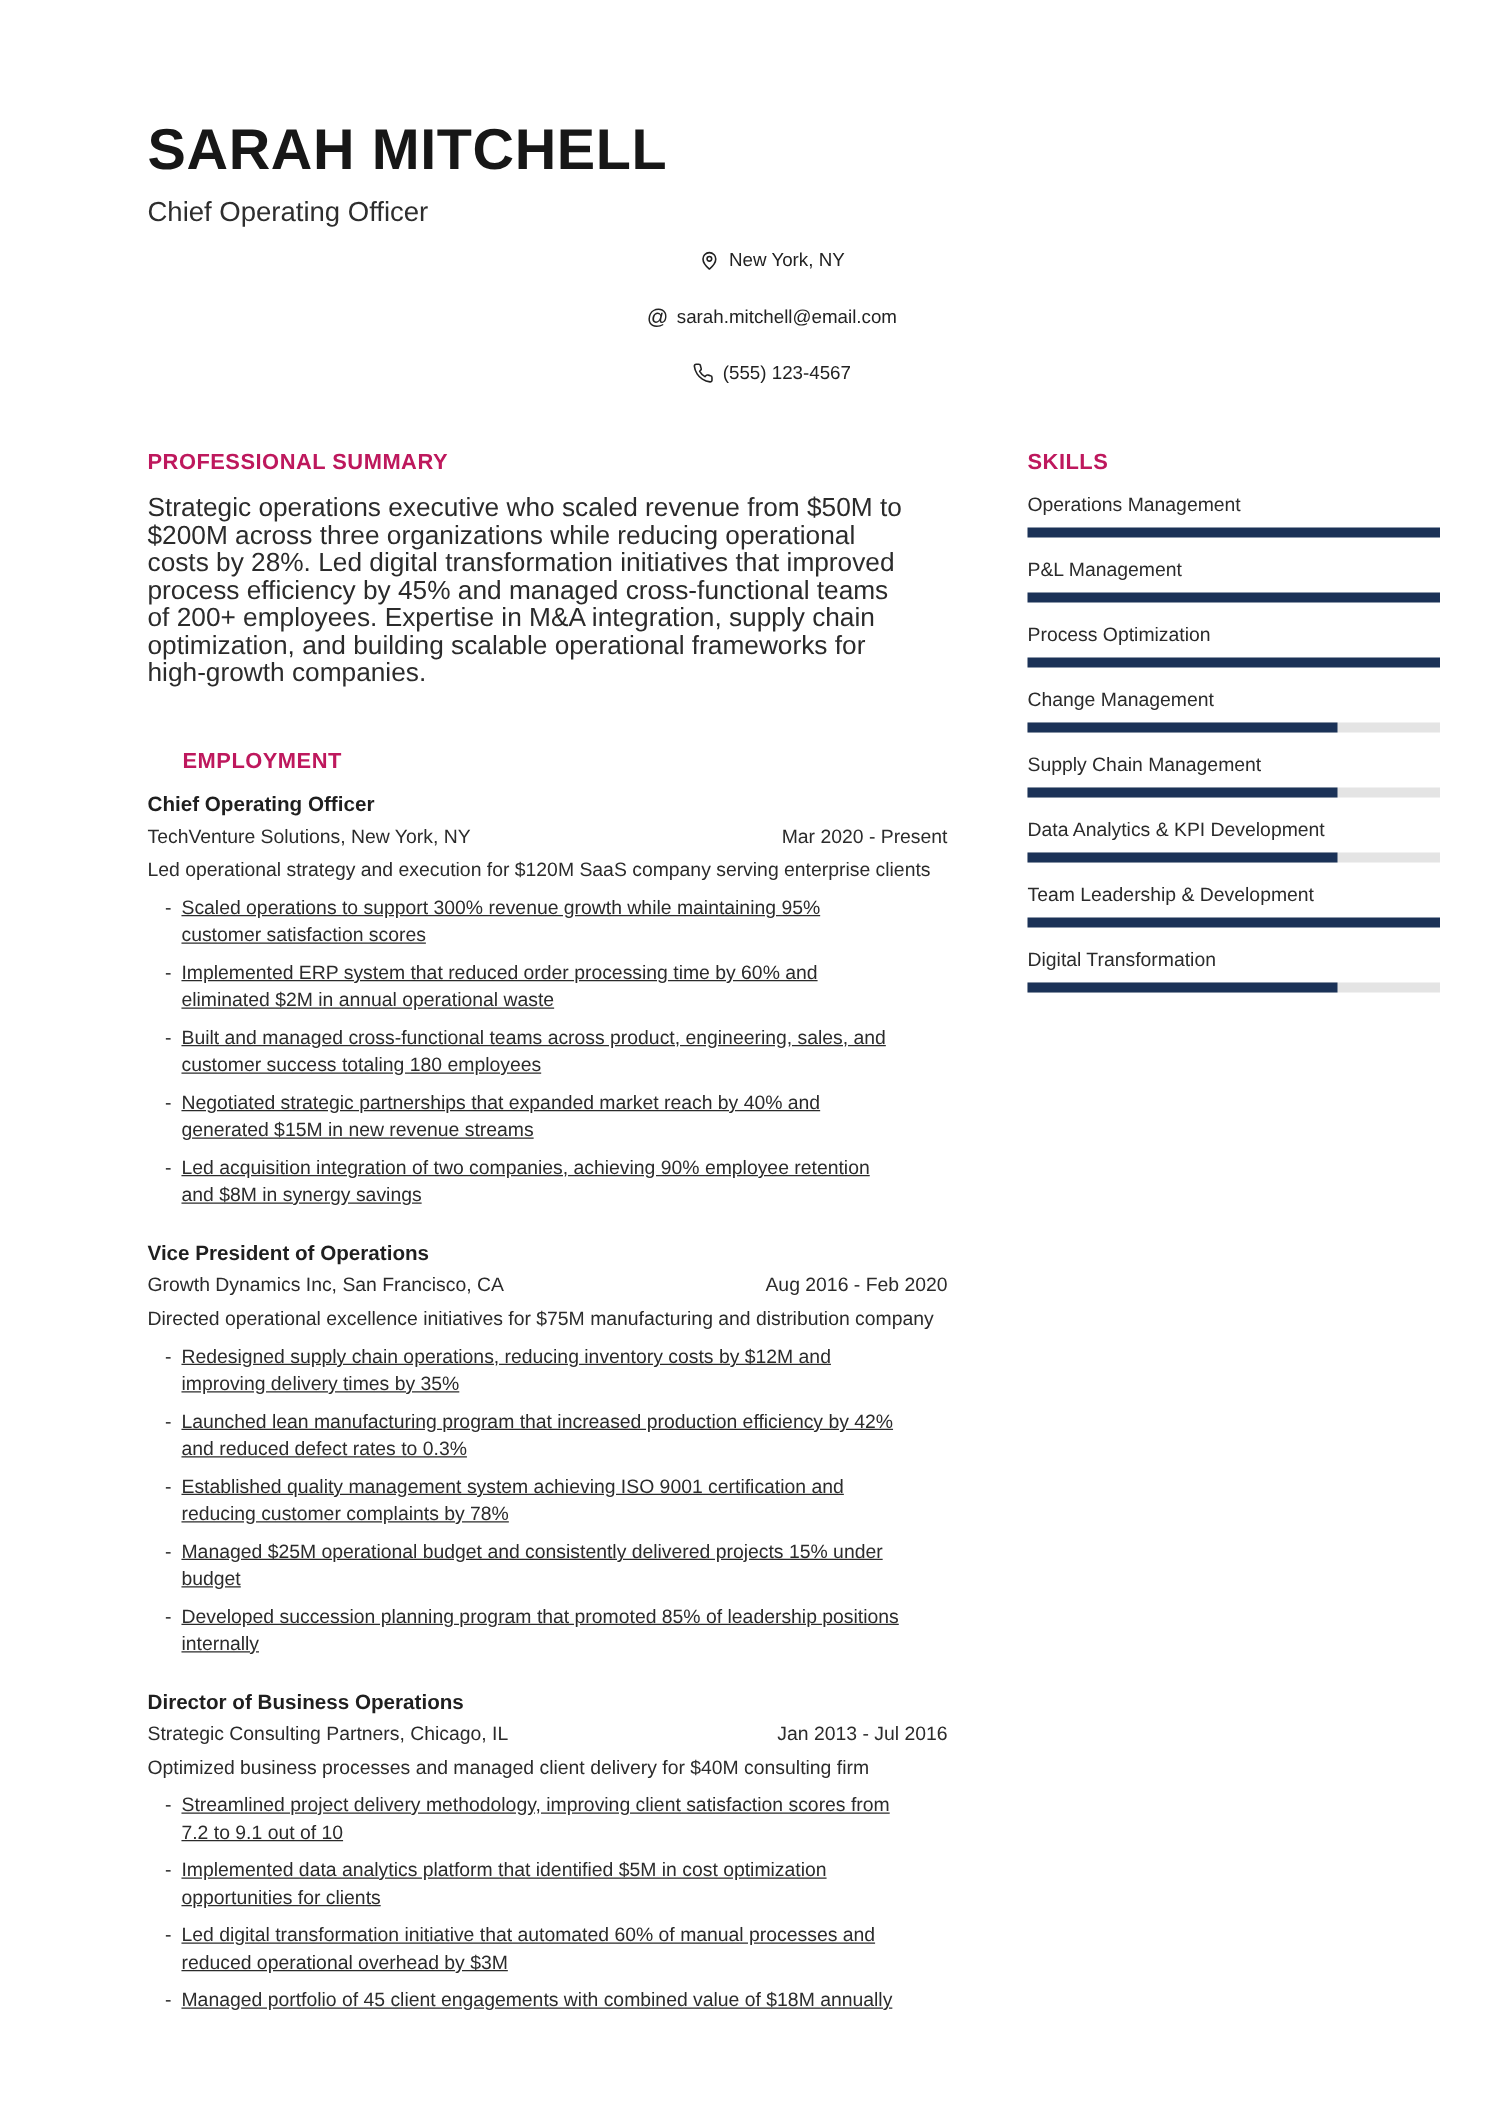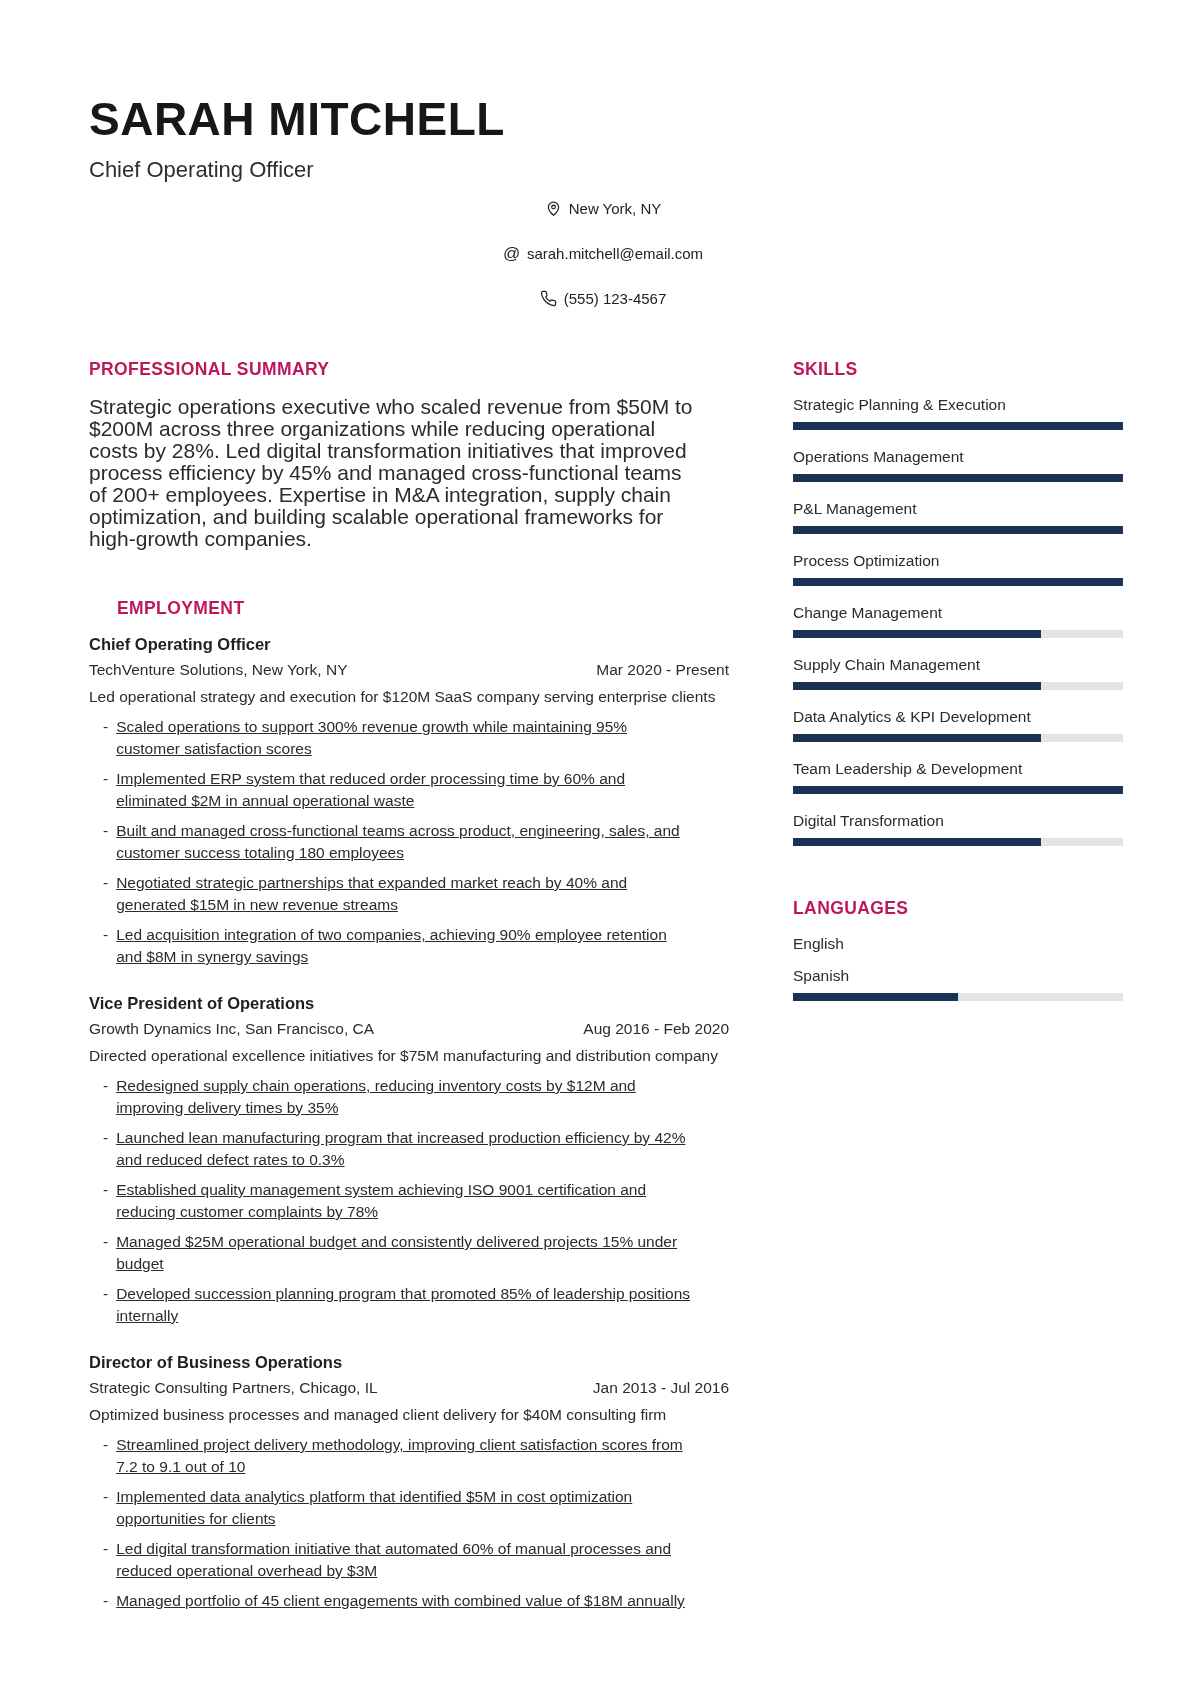--- a/index.html
+++ b/index.html
@@ -5,21 +5,21 @@
   * { box-sizing: border-box; }
   html, body { margin: 0; padding: 0; }
   body {
     width: 1200px;
     height: 1697px;
     background: #ffffff;
     font-family: "Liberation Sans", "DejaVu Sans", sans-serif;
     color: #2b2b2b;
     overflow: hidden;
   }
-  .page { padding: 96px 83px 40px 89px; width: 1200px; }
+  .page { padding: 96px 83px 40px 118px; width: 1200px; }
 
   
   .name {
     font-size: 46px;
     font-weight: 800;
     letter-spacing: 0.5px;
     color: #171717;
     line-height: 1.0;
     margin: 0;
   }
@@ -255,85 +255,65 @@
       </div>
 
     </div>
 
     <div class="side-col">
 
       <h2 class="section-heading">SKILLS</h2>
 
       <div>
         <div class="skill-item">
-          <div class="skill-label">Strategic Planning &amp; Execution</div>
+          <div class="skill-label">Operations Management</div>
           <div class="bar-track">
               <div class="bar-fill" style="width: 100%;"></div>
             </div>
         </div>
         <div class="skill-item">
-          <div class="skill-label">Operations Management</div>
+          <div class="skill-label">P&amp;L Management</div>
           <div class="bar-track">
               <div class="bar-fill" style="width: 100%;"></div>
             </div>
         </div>
         <div class="skill-item">
-          <div class="skill-label">P&amp;L Management</div>
+          <div class="skill-label">Process Optimization</div>
           <div class="bar-track">
               <div class="bar-fill" style="width: 100%;"></div>
             </div>
         </div>
         <div class="skill-item">
-          <div class="skill-label">Process Optimization</div>
+          <div class="skill-label">Change Management</div>
+          <div class="bar-track">
+              <div class="bar-fill" style="width: 75%;"></div>
+            </div>
+        </div>
+        <div class="skill-item">
+          <div class="skill-label">Supply Chain Management</div>
+          <div class="bar-track">
+              <div class="bar-fill" style="width: 75%;"></div>
+            </div>
+        </div>
+        <div class="skill-item">
+          <div class="skill-label">Data Analytics &amp; KPI Development</div>
+          <div class="bar-track">
+              <div class="bar-fill" style="width: 75%;"></div>
+            </div>
+        </div>
+        <div class="skill-item">
+          <div class="skill-label">Team Leadership &amp; Development</div>
           <div class="bar-track">
               <div class="bar-fill" style="width: 100%;"></div>
             </div>
         </div>
         <div class="skill-item">
-          <div class="skill-label">Change Management</div>
+          <div class="skill-label">Digital Transformation</div>
           <div class="bar-track">
               <div class="bar-fill" style="width: 75%;"></div>
             </div>
         </div>
-        <div class="skill-item">
-          <div class="skill-label">Supply Chain Management</div>
-          <div class="bar-track">
-              <div class="bar-fill" style="width: 75%;"></div>
-            </div>
-        </div>
-        <div class="skill-item">
-          <div class="skill-label">Data Analytics &amp; KPI Development</div>
-          <div class="bar-track">
-              <div class="bar-fill" style="width: 75%;"></div>
-            </div>
-        </div>
-        <div class="skill-item">
-          <div class="skill-label">Team Leadership &amp; Development</div>
-          <div class="bar-track">
-              <div class="bar-fill" style="width: 100%;"></div>
-            </div>
-        </div>
-        <div class="skill-item">
-          <div class="skill-label">Digital Transformation</div>
-          <div class="bar-track">
-              <div class="bar-fill" style="width: 75%;"></div>
-            </div>
-        </div>
-      </div>
-
-      <div class="languages-section">
-        <h2 class="section-heading">LANGUAGES</h2>
-        <div>
-          <div class="lang-item no-bar">
-            <div class="lang-label">English</div>
-          </div>
-          <div class="lang-item">
-            <div class="lang-label">Spanish</div>
-            <div class="bar-track">
-                <div class="bar-fill" style="width: 50%;"></div>
-              </div>
-          </div>
-        </div>
-      </div>
+      </div>
+
 
     </div>
   </div>
 </div>
 
 </body></html>

